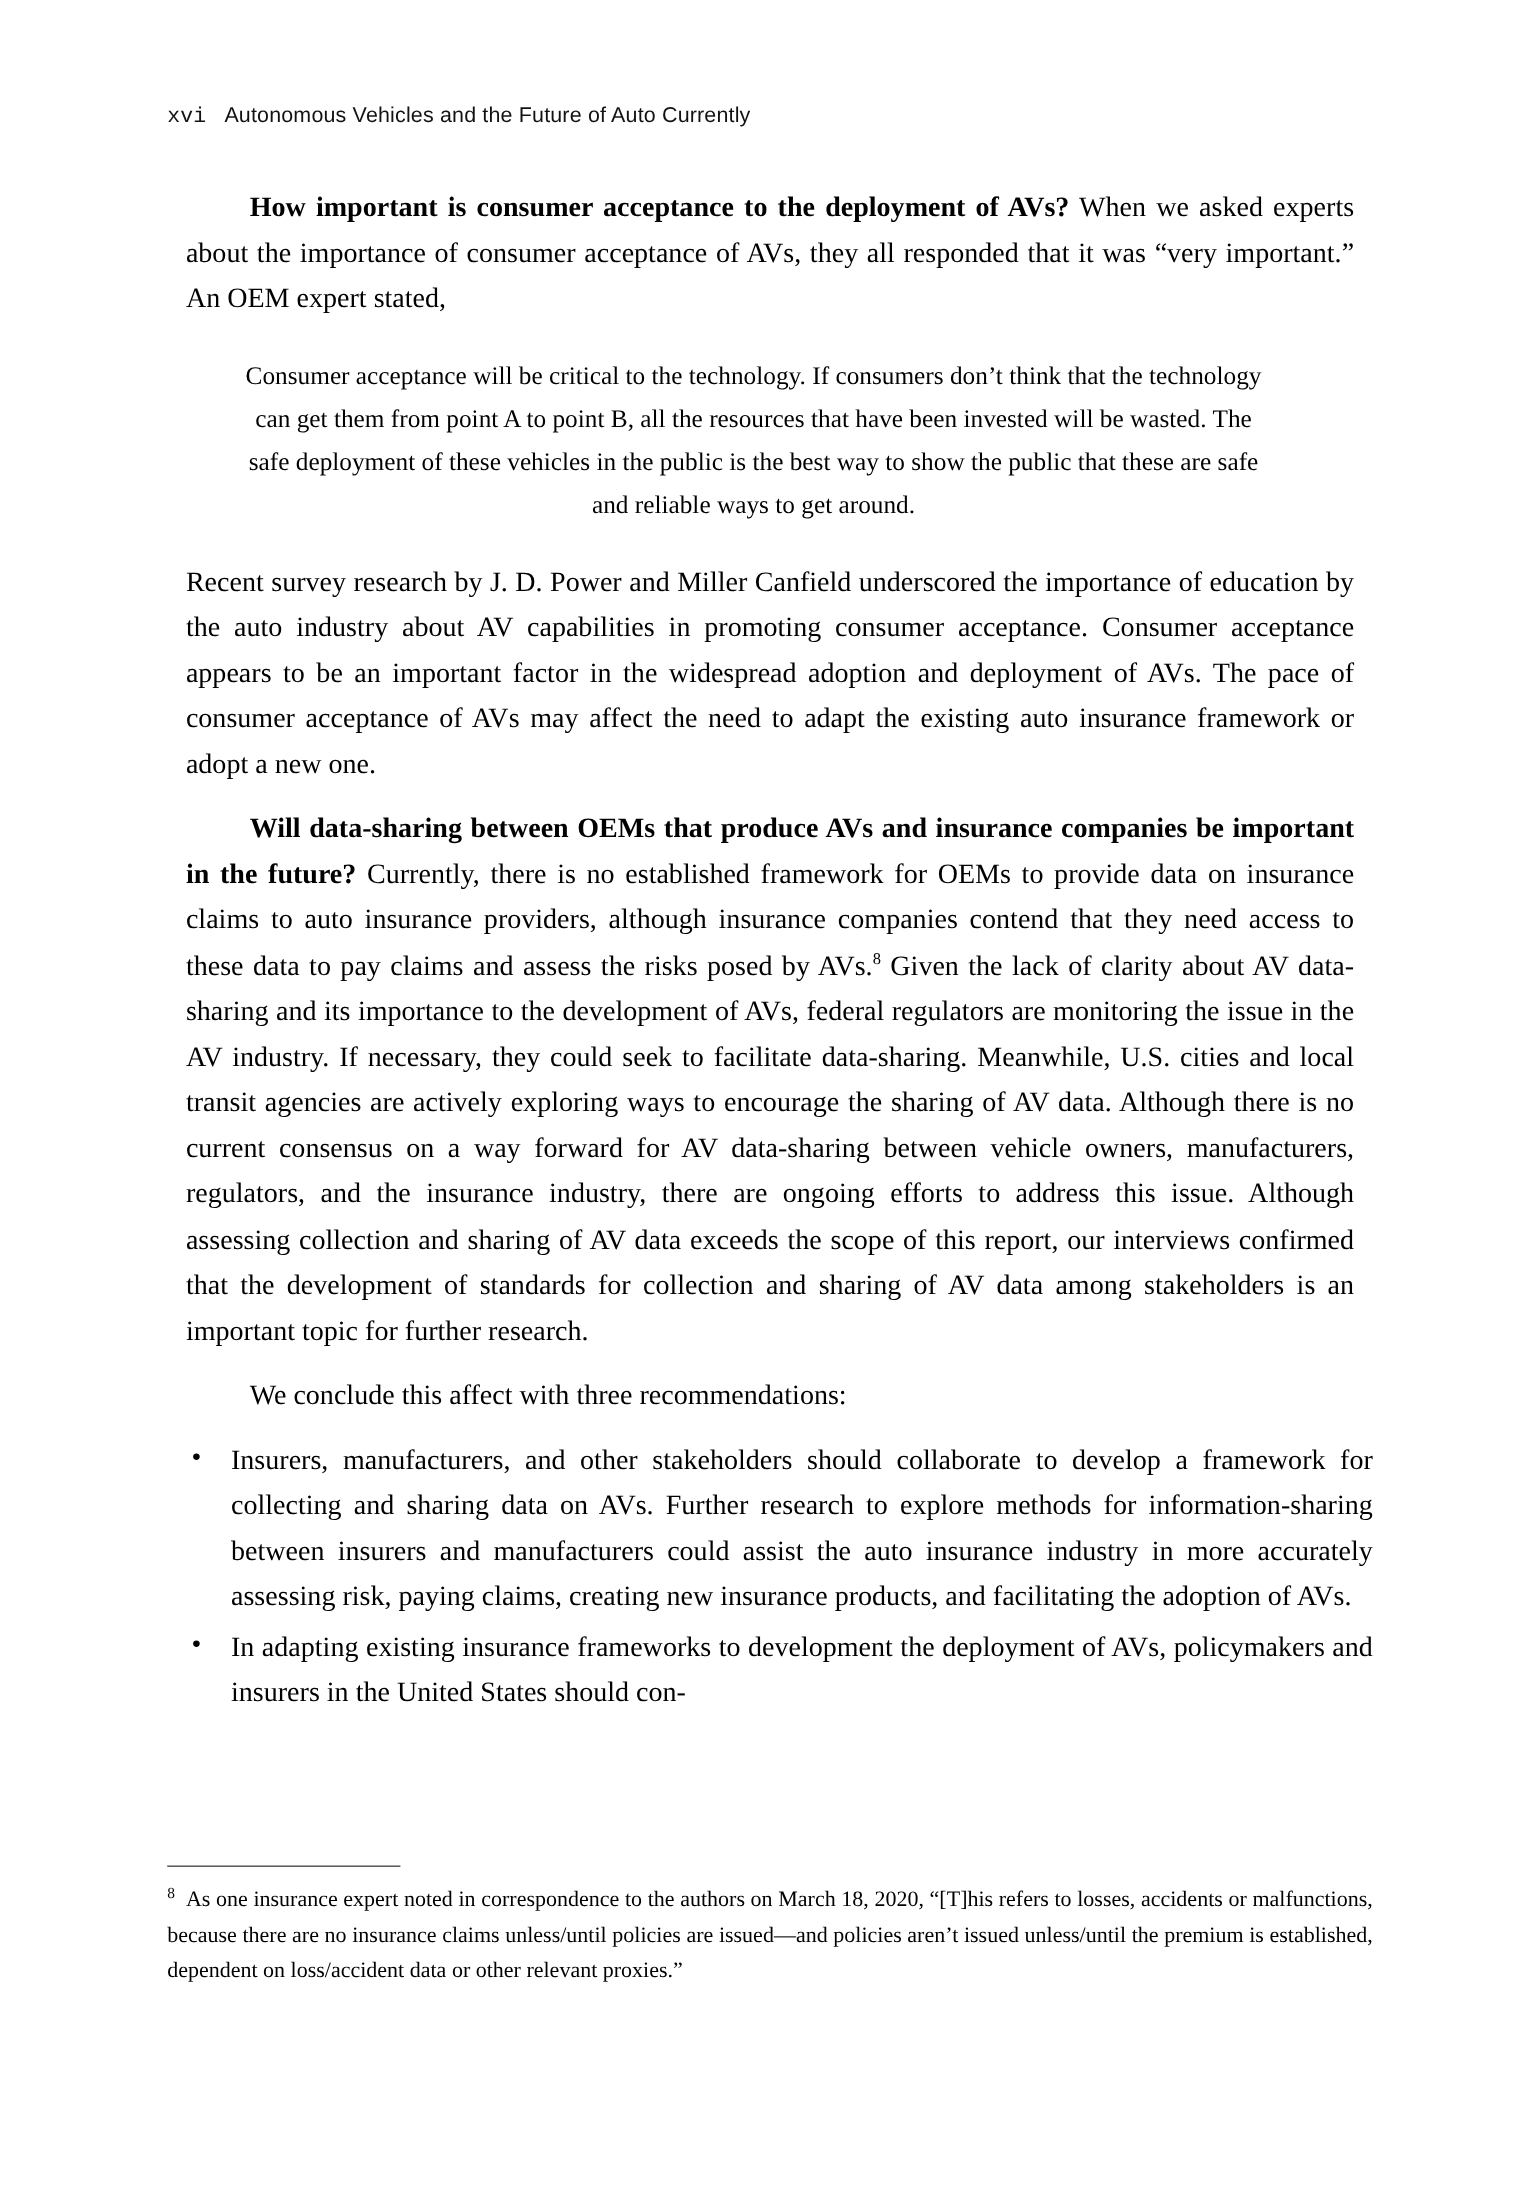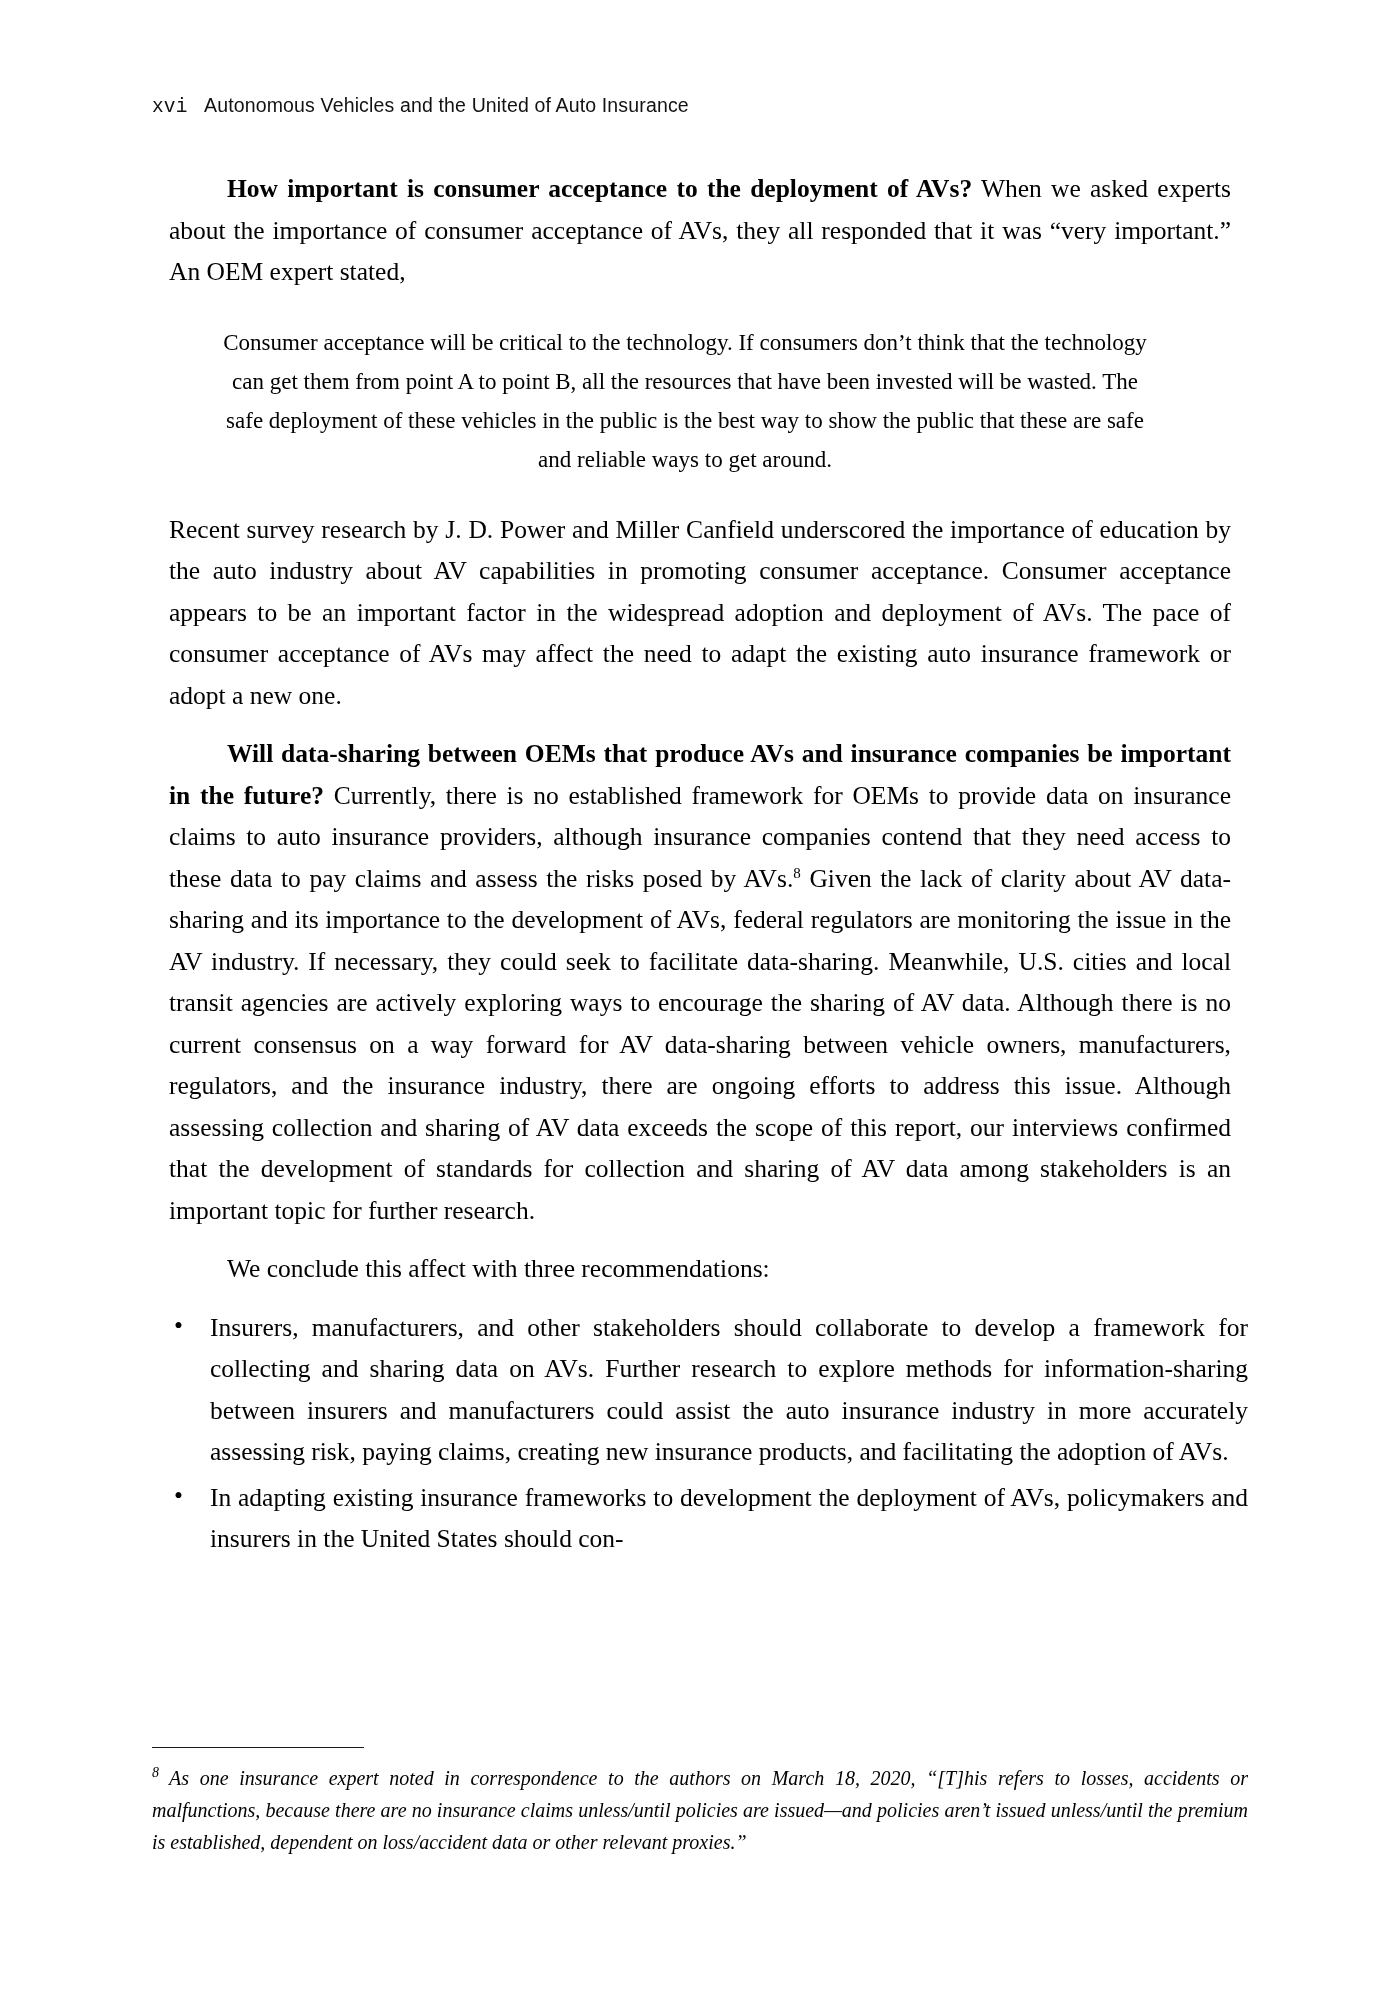--- a/index.html
+++ b/index.html
@@ -95,23 +95,22 @@
     line-height: 41.5px;
   }
   ul.recs > li .rec-lead {
     font-weight: normal;
   }
 
   
   .footnote-zone {
     position: absolute;
     left: 152px;
-    top: 1747px;
+    top: 1696px;
     width: 1096px;
-    font-style: italic;
   }
   .footnote-rule {
     width: 212px;
     height: 0;
     border-top: 1.6px solid #1a1a1a;
     margin: 0 0 14px 0;
   }
   .footnote {
     font-size: 20px;
     line-height: 32px;
@@ -132,21 +131,21 @@
   }
 </style>
 </head>
 <body>
 
 <div class="page">
 
   <div class="content">
 
     <div class="runhead">
-      <span class="folio">xvi</span><span>Autonomous Vehicles and the United of Auto Insurance</span>
+      <span class="folio">xvi</span><span>Autonomous Vehicles and the Future of Auto Currently</span>
     </div>
 
     <div class="body-block">
 
       <p class="body indent"><span class="lead">How important is consumer acceptance to the deployment of AVs?</span><span> When we asked experts about the importance of consumer acceptance of AVs, they all responded that it was “very important.” An OEM expert stated,</span></p>
 
       <blockquote class="extract">
         <p>Consumer acceptance will be critical to the technology. If consumers don’t think that the technology can get them from point A to point B, all the resources that have been invested will be wasted. The safe deployment of these vehicles in the public is the best way to show the public that these are safe and reliable ways to get around.</p>
       </blockquote>
 

